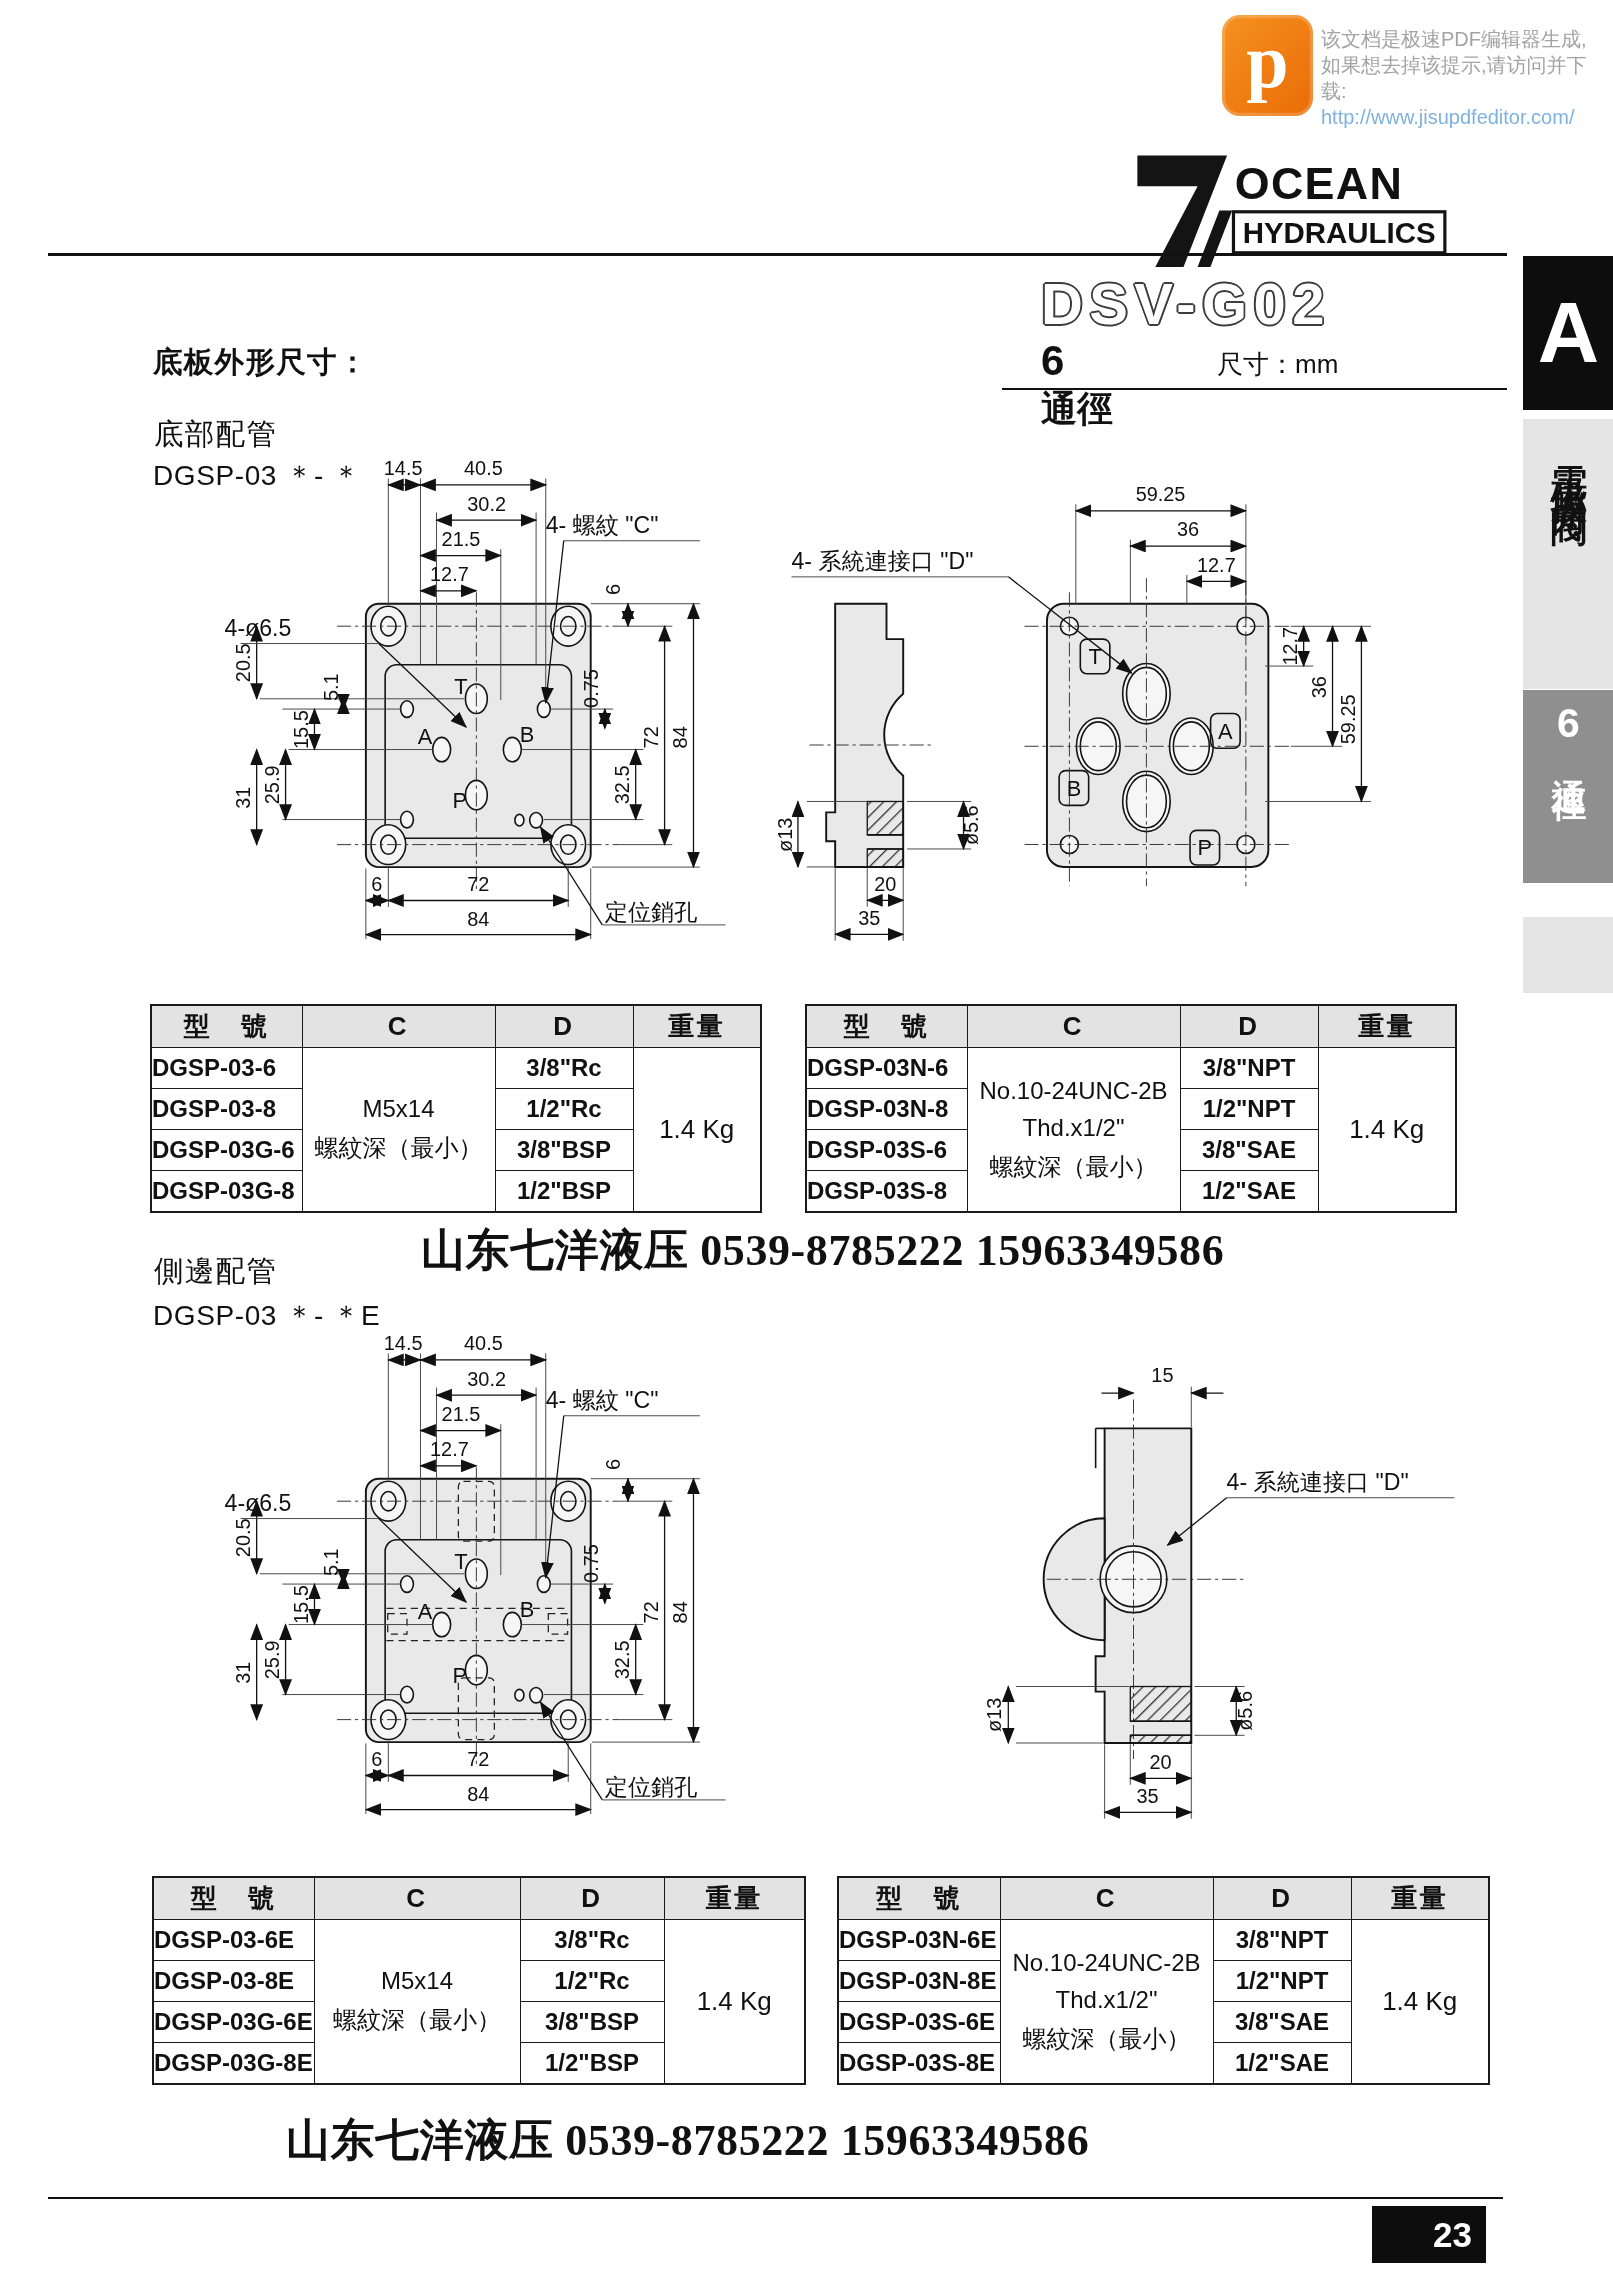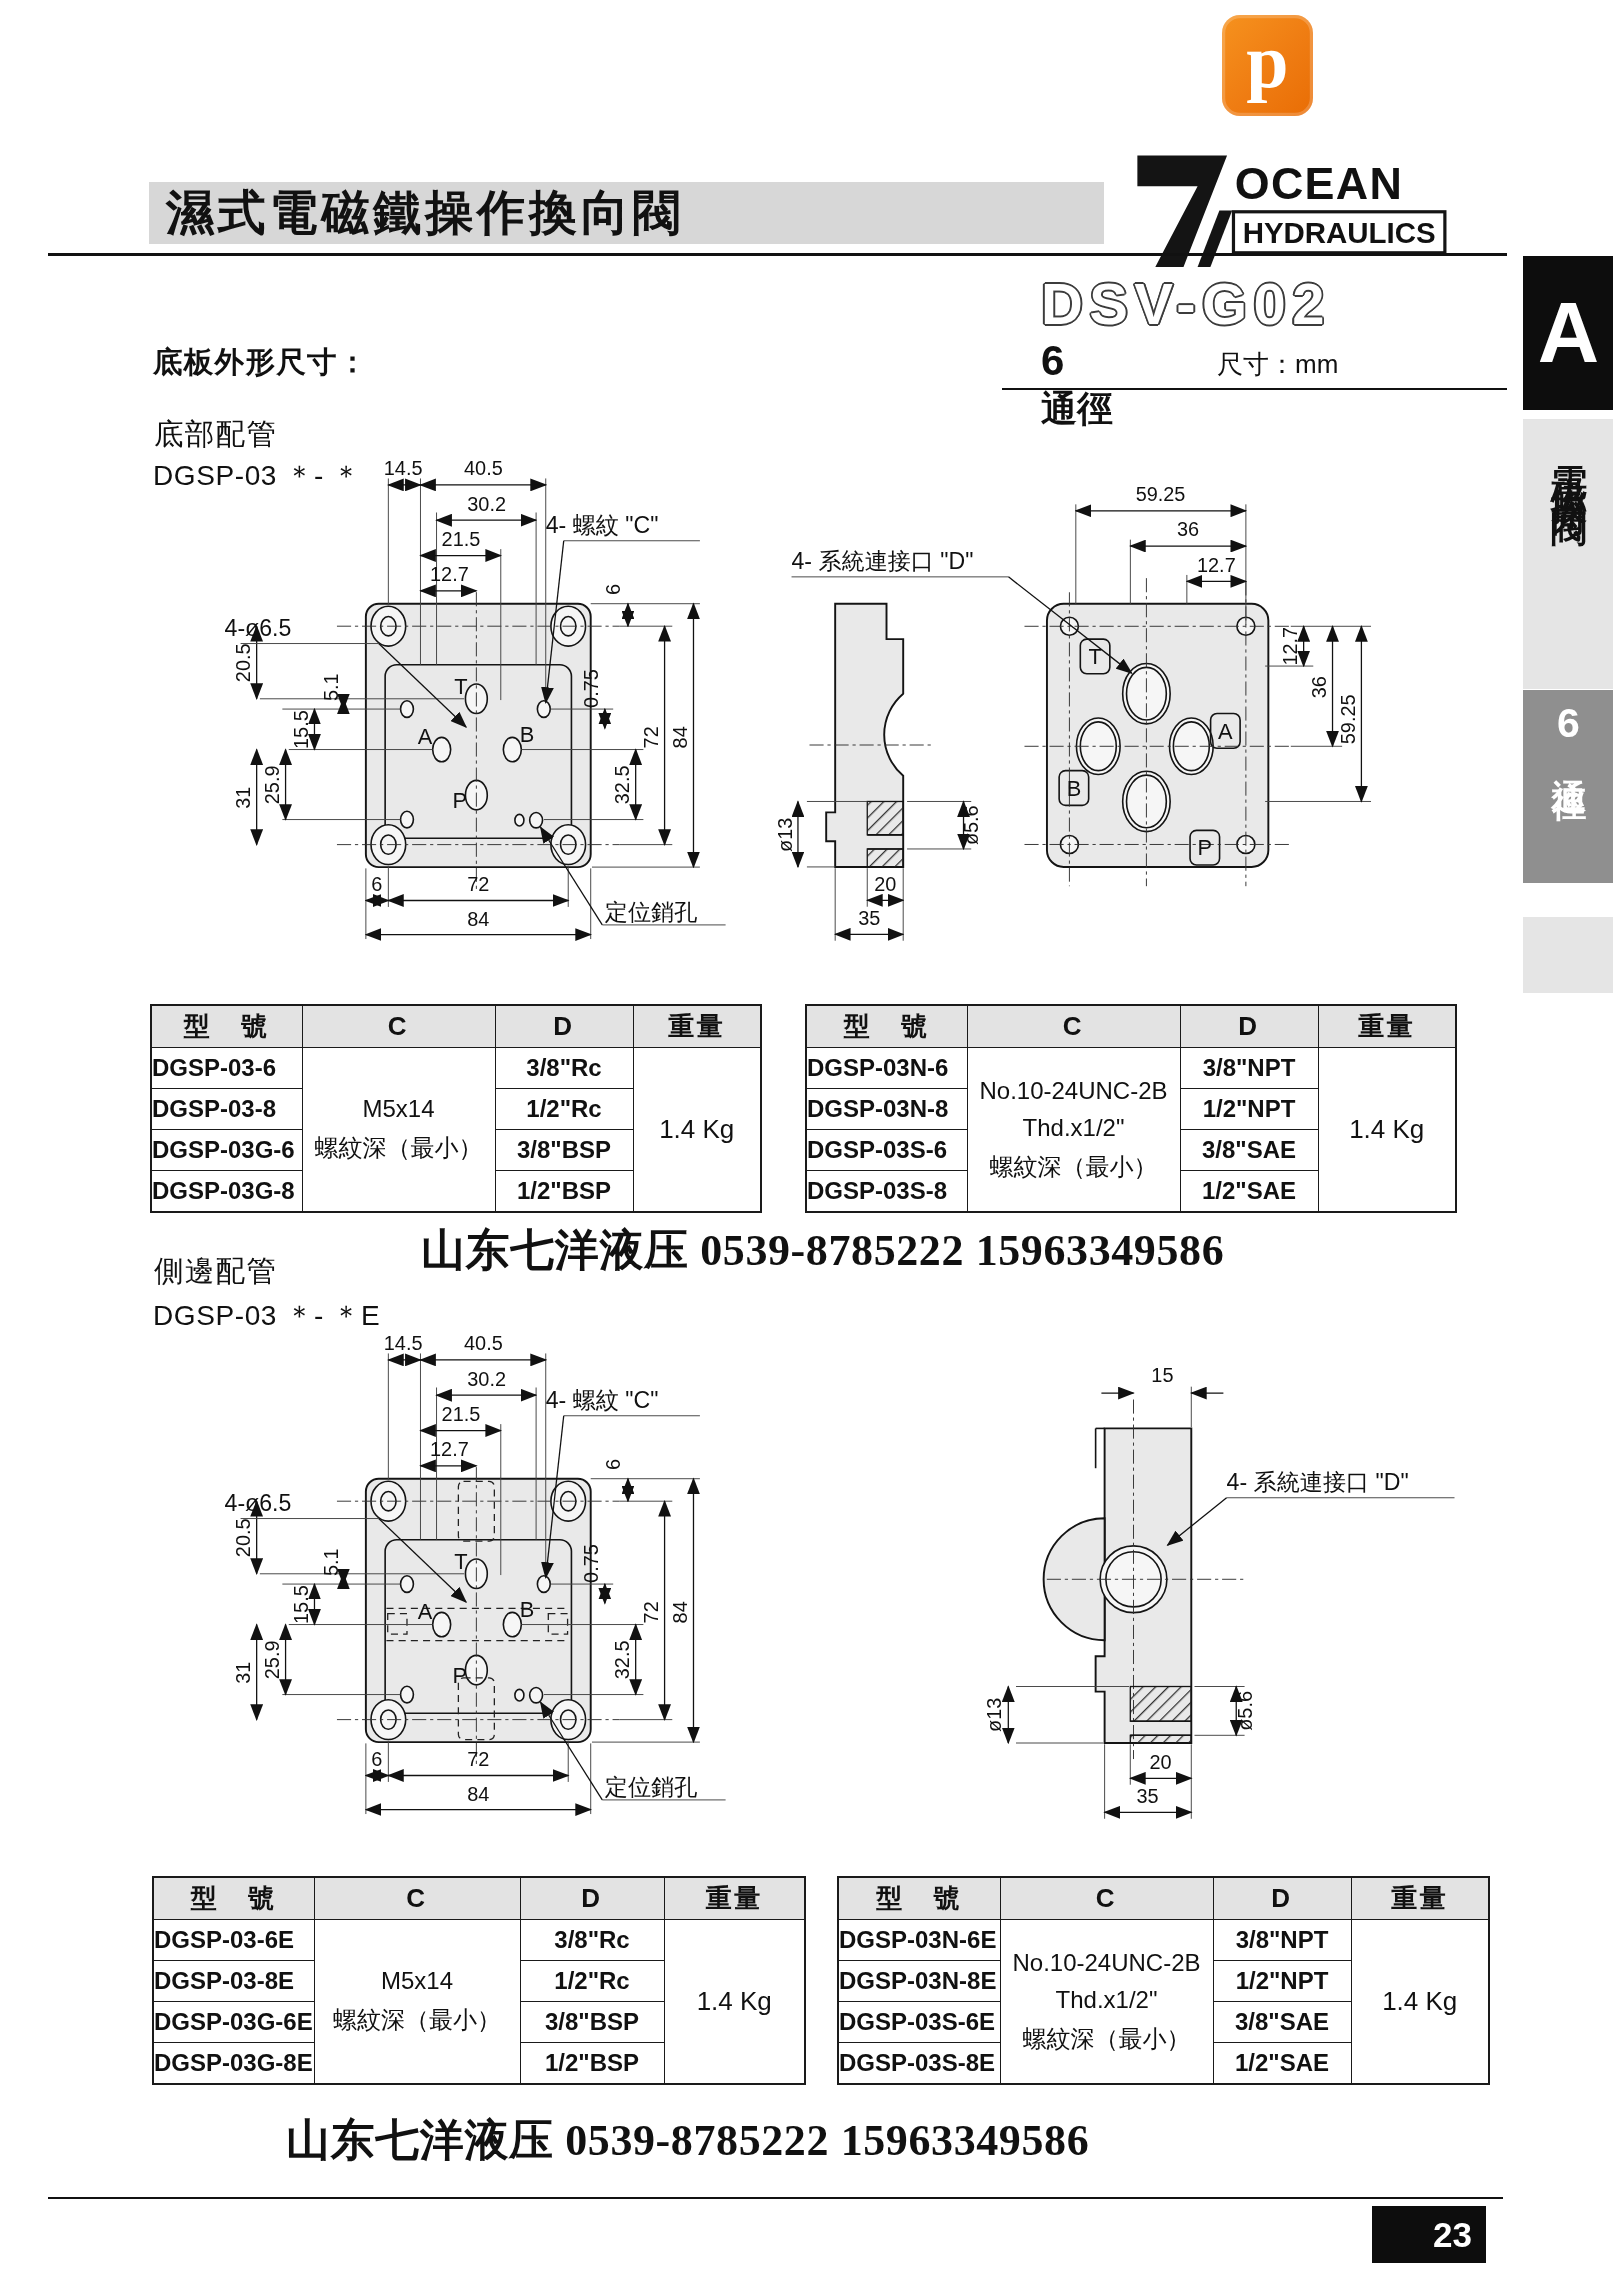--- a/index.html
+++ b/index.html
@@ -71,24 +71,26 @@
   svg .co{font-size:36px;}
 </style>
 </head>
 <body>
 
 <div class="page">
 
   <div class="abs wm-logo">
     <span>p</span>
   </div>
-
-  <div class="abs banner">
-    <div class="t">濕式電磁鐵操作換向閥</div>
+  <div class="abs wm-text">
+    <div>该文档是极速PDF编辑器生成,</div>
+    <div>如果想去掉该提示,请访问并下载:</div>
+    <div class="lnk">http://www.jisupdfeditor.com/</div>
   </div>
+
 
   <svg class="abs" style="left:1119px;top:149px;" width="334" height="123" viewBox="0 0 520 192">
     <polygon points="28,10 168,10 100,184 56,184 122,58 28,58" fill="#141414"></polygon>
     <polygon points="176,96 156,96 122,184 142,184" fill="#141414"></polygon>
     <text x="180" y="78" font-size="70" font-weight="900" letter-spacing="2">OCEAN</text>
     <rect x="178" y="98" width="330" height="64" fill="#fff" stroke="#141414" stroke-width="5"></rect>
     <text x="343" y="146" font-size="46" font-weight="700" text-anchor="middle">HYDRAULICS</text>
   </svg>
 
   <div class="abs rule" style="left:48px;top:253px;width:1459px;height:2.6px;"></div>

